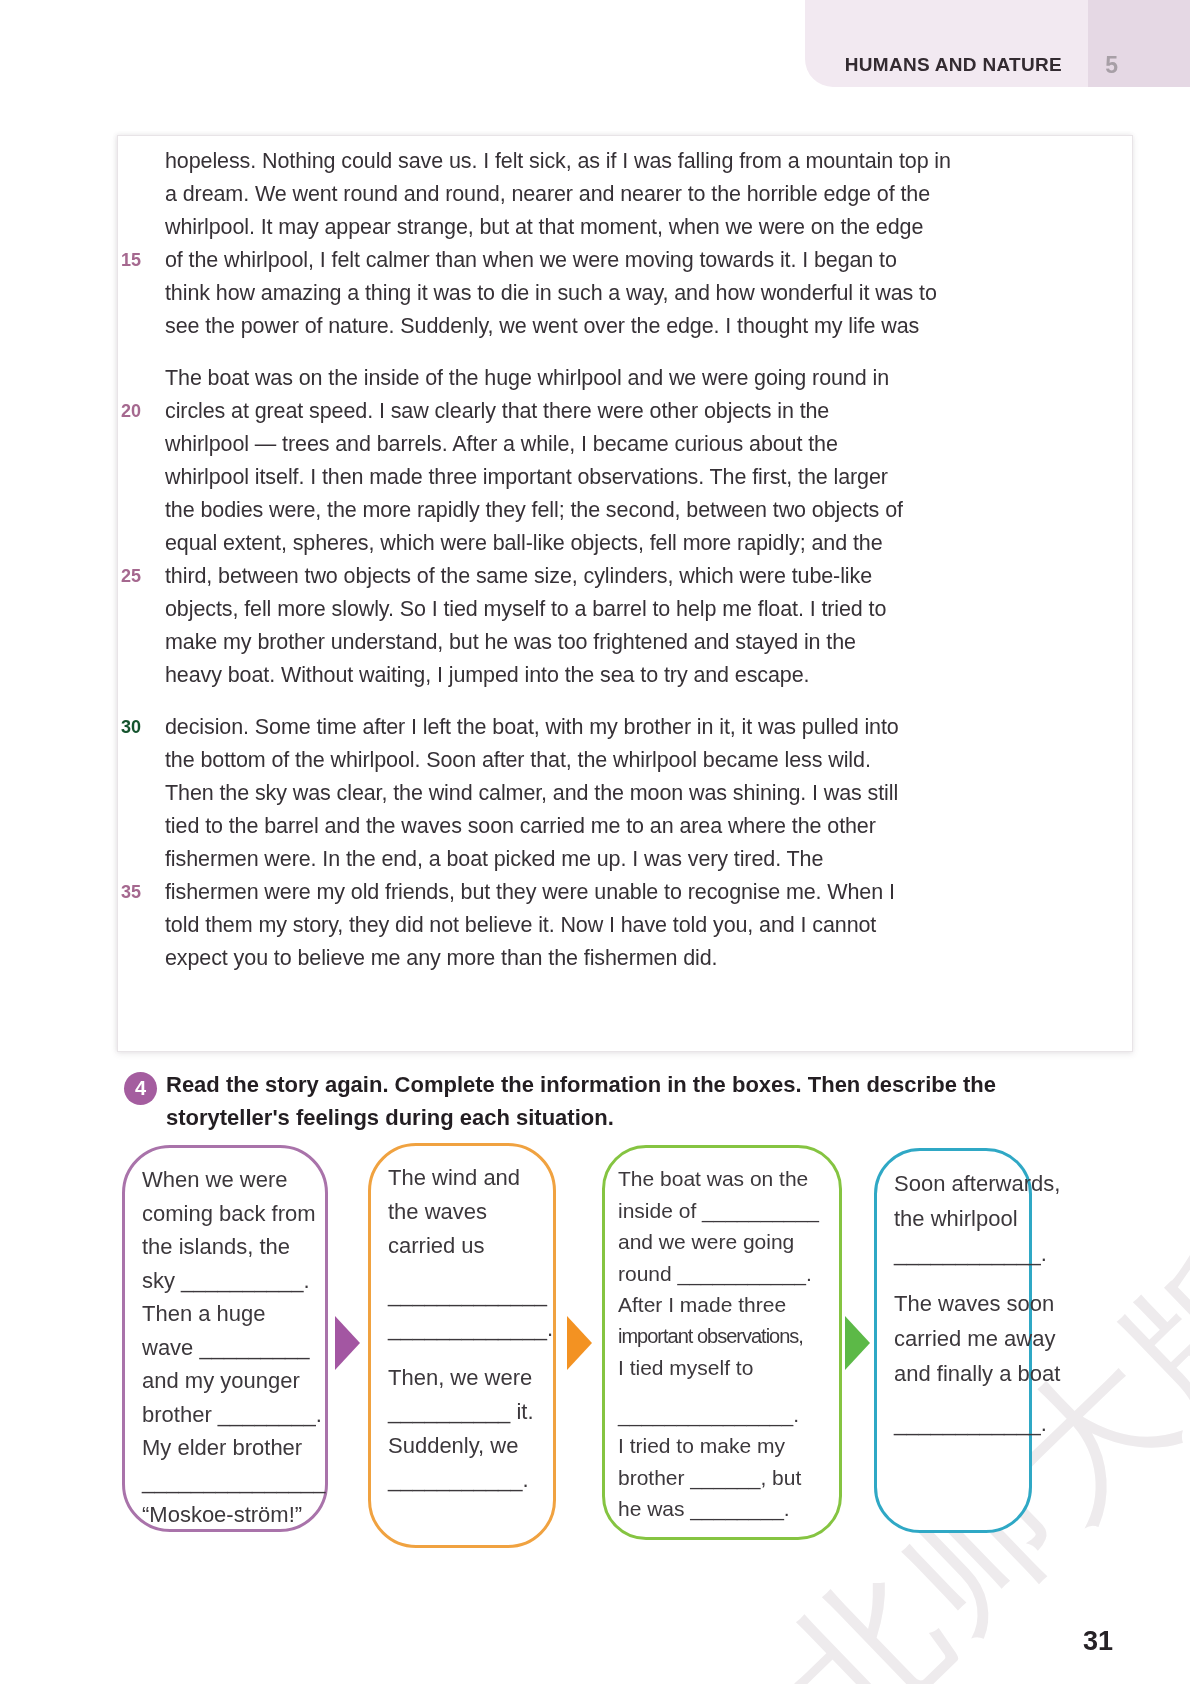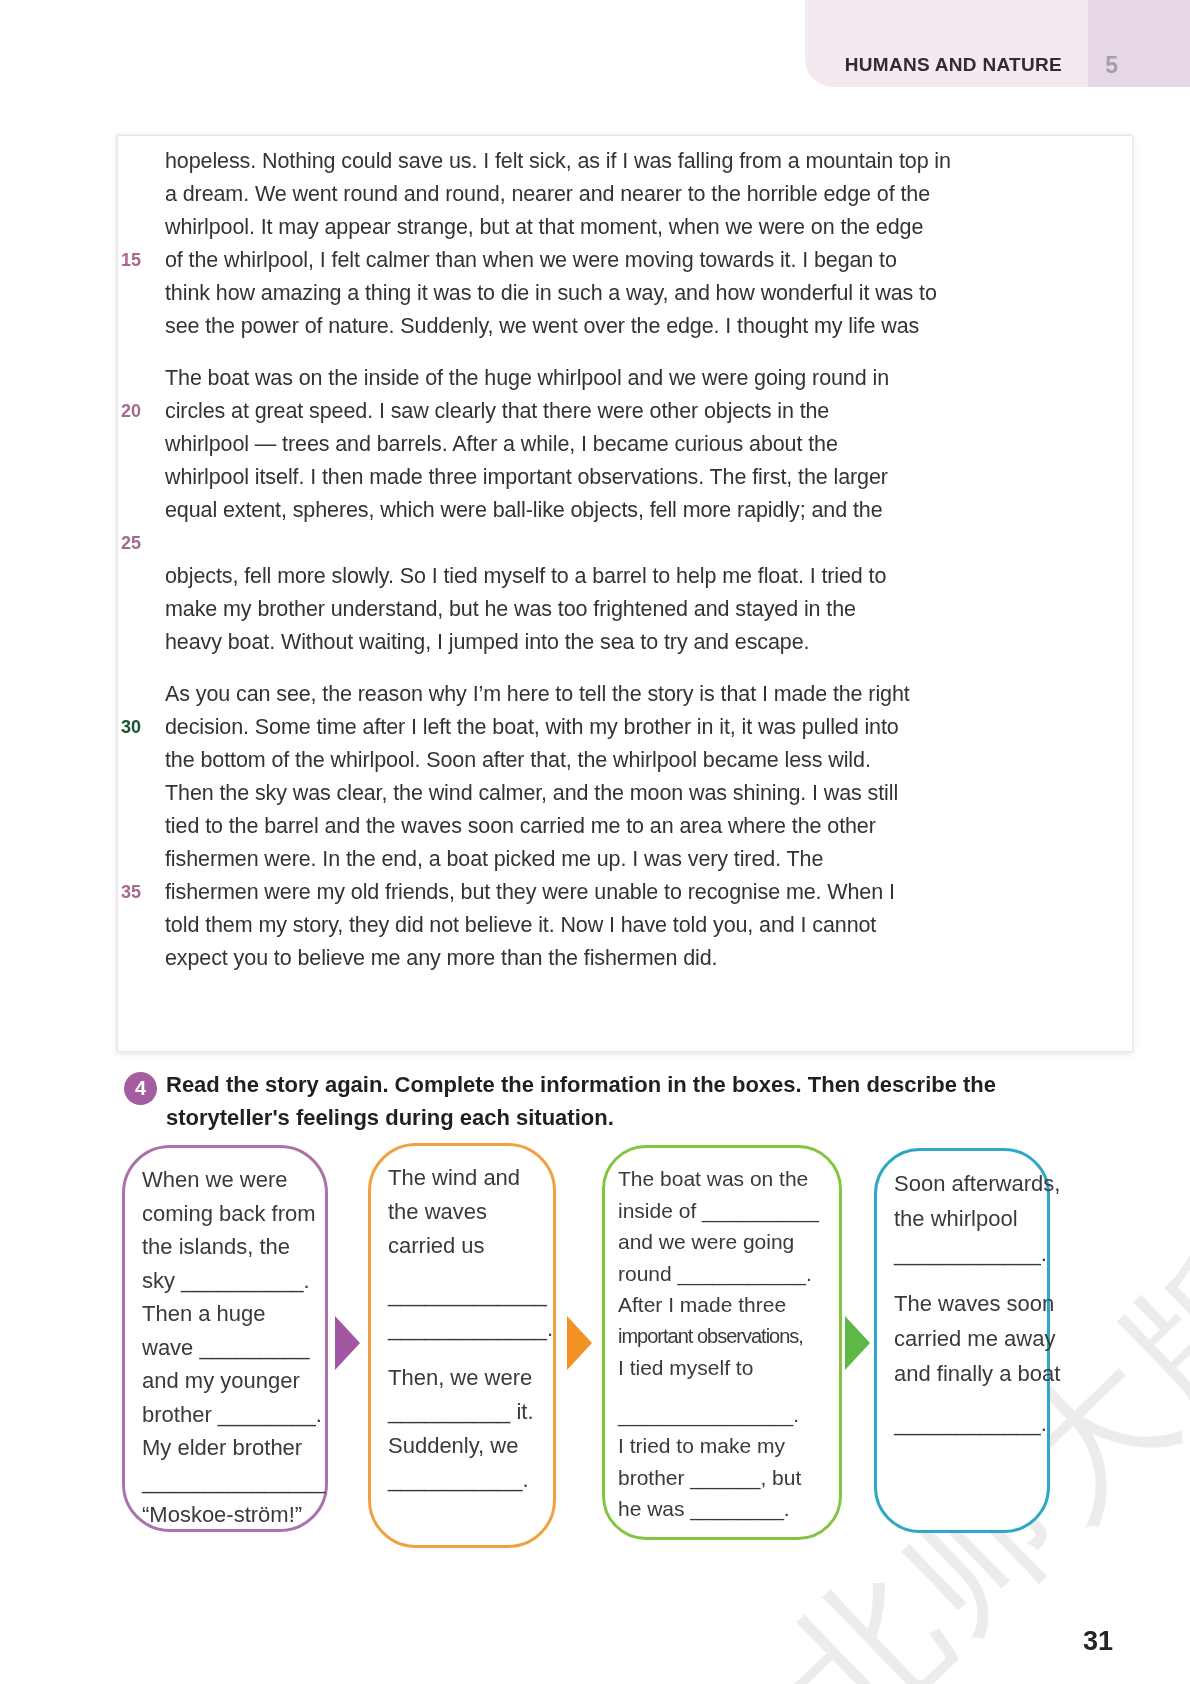--- a/index.html
+++ b/index.html
@@ -69,21 +69,21 @@
     position: absolute;
     background: #ffffff;
     border: 3px solid #999;
     border-radius: 48px;
     padding: 15px 14px 10px 17px;
     z-index: 2;
   }
   .fb1 { left: 122px; top: 1145px; width: 206px; height: 387px; }
   .fb2 { left: 368px; top: 1143px; width: 188px; height: 405px; }
   .fb3 { left: 602px; top: 1145px; width: 240px; height: 395px; border-radius: 44px; }
-  .fb4 { left: 874px; top: 1148px; width: 176px; height: 385px; border-radius: 46px; }
+  .fb4 { left: 874px; top: 1148px; width: 158px; height: 385px; border-radius: 46px; }
   .bline { font-size: 22px; color: #3c383c; white-space: nowrap; height: 33.5px; line-height: 33.5px; }
   .fb2 .bline { height: 34px; line-height: 34px; }
   .fb3 .bline { font-size: 21px; height: 31.5px; line-height: 31.5px; }
   .fb4 .bline { height: 35px; line-height: 35px; }
   .bline.condensed { letter-spacing: -1px; font-size: 20px; }
   .bspacer { height: 15px; }
 
   
   .flow-arrow {
     position: absolute; width: 0; height: 0;
@@ -161,43 +161,44 @@
         <div class="pline">
           <span class="lnum" style="color: rgb(165, 104, 143);"></span>
           <span class="ltxt">whirlpool — trees and barrels. After a while, I became curious about the</span>
         </div>
         <div class="pline">
           <span class="lnum" style="color: rgb(165, 104, 143);"></span>
           <span class="ltxt">whirlpool itself. I then made three important observations. The first, the larger</span>
         </div>
         <div class="pline">
           <span class="lnum" style="color: rgb(165, 104, 143);"></span>
+          <span class="ltxt">the bodies were, the more rapidly they fell; the second, between two objects of</span>
+        </div>
+        <div class="pline">
+          <span class="lnum" style="color: rgb(165, 104, 143);"></span>
           <span class="ltxt">equal extent, spheres, which were ball-like objects, fell more rapidly; and the</span>
         </div>
         <div class="pline">
           <span class="lnum" style="color: rgb(165, 104, 143);">25</span>
+          <span class="ltxt">third, between two objects of the same size, cylinders, which were tube-like</span>
         </div>
         <div class="pline">
           <span class="lnum" style="color: rgb(165, 104, 143);"></span>
           <span class="ltxt">objects, fell more slowly. So I tied myself to a barrel to help me float. I tried to</span>
         </div>
         <div class="pline">
           <span class="lnum" style="color: rgb(165, 104, 143);"></span>
           <span class="ltxt">make my brother understand, but he was too frightened and stayed in the</span>
         </div>
         <div class="pline">
           <span class="lnum" style="color: rgb(165, 104, 143);"></span>
           <span class="ltxt">heavy boat. Without waiting, I jumped into the sea to try and escape.</span>
         </div>
       </div>
       <div class="paragraph">
-        <div class="pline">
-          <span class="lnum" style="color: rgb(165, 104, 143);"></span>
-          <span class="ltxt">As you can see, the reason why I’m here to tell the story is that I made the right</span>
-        </div>
         <div class="pline">
           <span class="lnum" style="color: #14532d;">30</span>
           <span class="ltxt">decision. Some time after I left the boat, with my brother in it, it was pulled into</span>
         </div>
         <div class="pline">
           <span class="lnum" style="color: rgb(165, 104, 143);"></span>
           <span class="ltxt">the bottom of the whirlpool. Soon after that, the whirlpool became less wild.</span>
         </div>
         <div class="pline">
           <span class="lnum" style="color: rgb(165, 104, 143);"></span>

